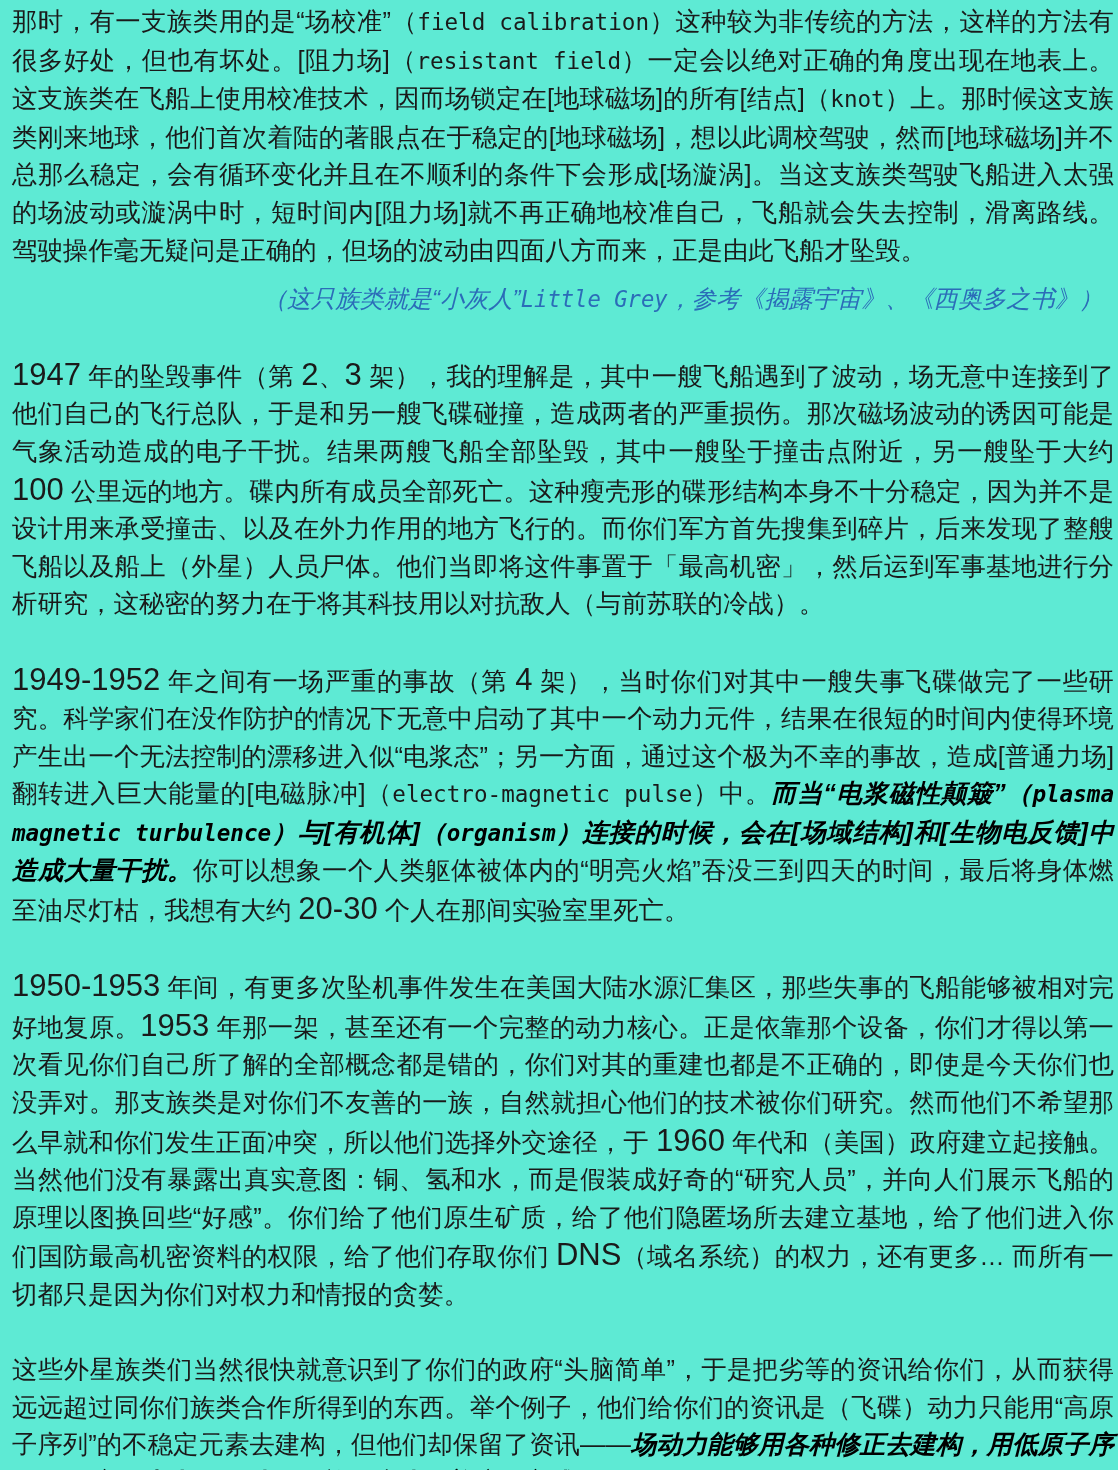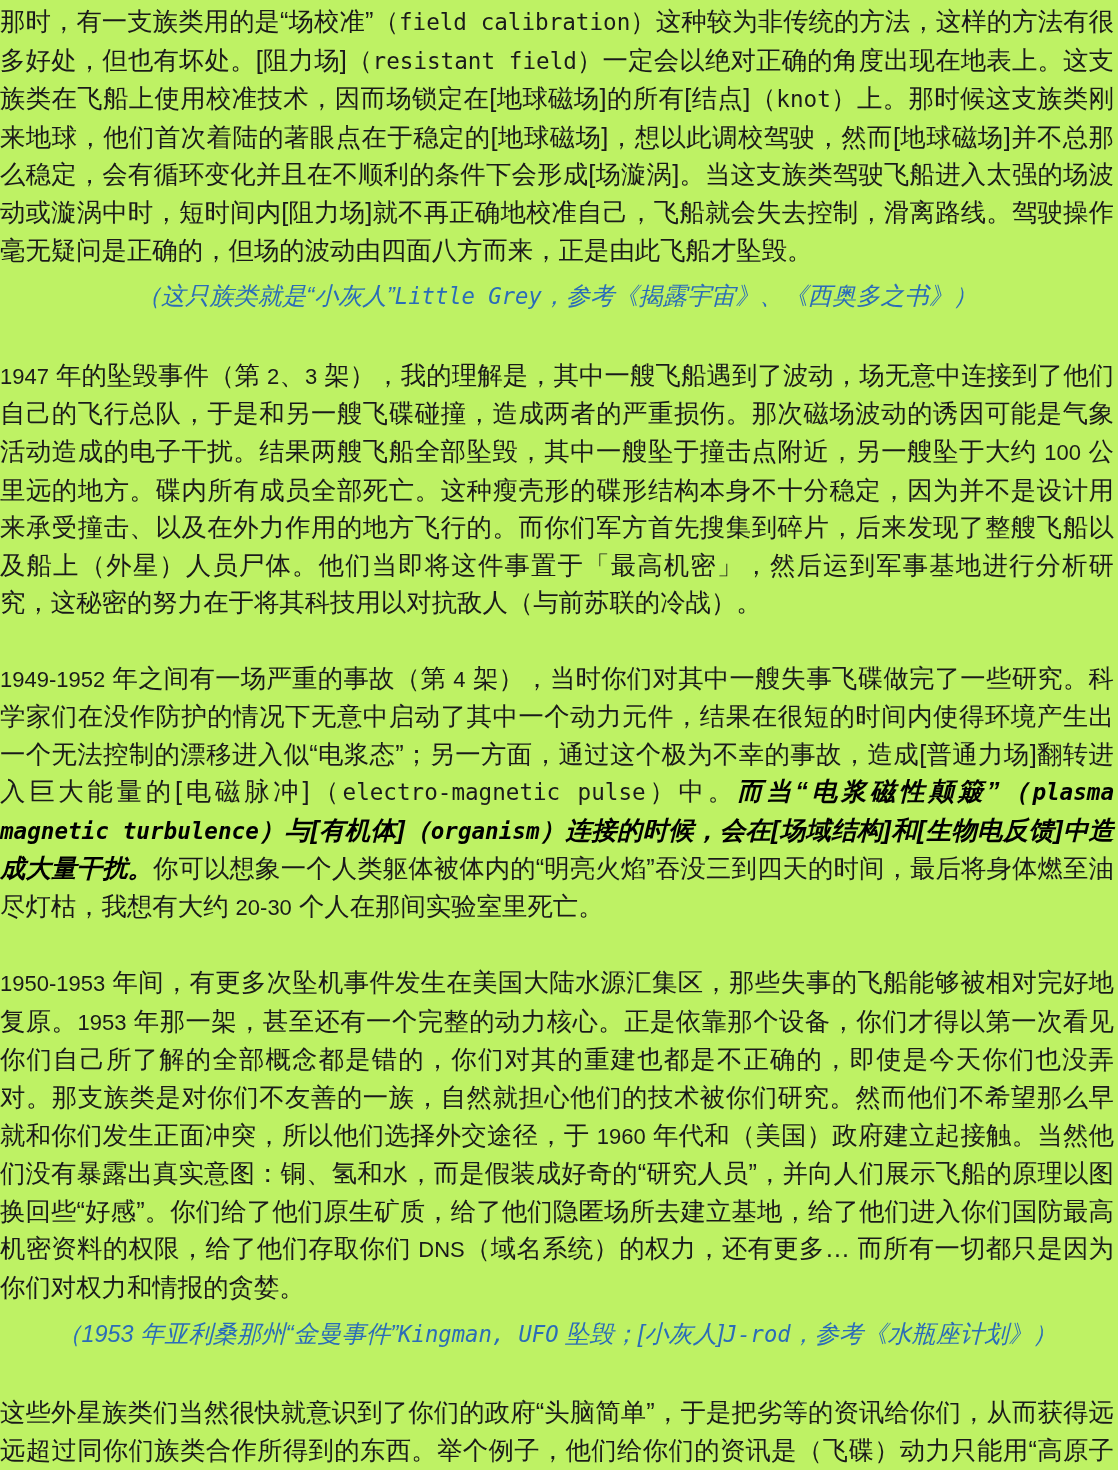--- a/index.html
+++ b/index.html
@@ -11,23 +11,23 @@
   body {
     width: 1118px;
     height: 1470px;
     overflow: hidden;
     font-family: "Liberation Sans", "DejaVu Sans", sans-serif;
     -webkit-font-smoothing: antialiased;
   }
   #page {
     width: 1118px;
     height: 1470px;
-    background: #bef264;
+    background: #5eead4;
     box-sizing: border-box;
-    padding: 0px 4px 0 0;
+    padding: 0px 4px 0 12px;
     position: relative;
   }
   .doc-body {
     padding-top: 3px;
   }
   p.para {
     margin: 0 0 0 0;
     font-size: 25.4px;
     line-height: 37.6px;
     color: #1a1a1a;
@@ -42,34 +42,34 @@
   p.para.gap-before {
     margin-top: 37.6px;
   }
   .mono {
     font-family: "DejaVu Sans Mono", "Liberation Mono", monospace;
     font-size: 22.6px;
     letter-spacing: 0px;
   }
   .num {
     font-family: "Liberation Sans", "DejaVu Sans", sans-serif;
-    font-size: 22px;
+    font-size: 31px;
   }
   b.strong, .strong {
     font-weight: 700;
     color: #000000;
     font-style: italic;
   }
   p.annot {
-    margin: 4px;
+    margin: 11px;
     font-size: 24.2px;
-    line-height: 45px;
+    line-height: 37px;
     color: #2b6cb8;
     font-style: italic;
-    text-align: center;
+    text-align: right;
     white-space: nowrap;
   }
   p.annot .mono {
     font-size: 22.2px;
     font-style: italic;
   }
   p.annot .num {
     font-size: 23.4px;
     font-style: italic;
   }
@@ -77,16 +77,15 @@
 </head>
 <body>
 
 <div id="page">
   <div class="doc-body" id="doc-body">
       <p class="para"><span>那时，有一支族类用的是“场校准”（</span><span class="mono">field calibration</span><span>）这种较为非传统的方法，这样的方法有很多好处，但也有坏处。[阻力场]（</span><span class="mono">resistant field</span><span>）一定会以绝对正确的角度出现在地表上。这支族类在飞船上使用校准技术，因而场锁定在[地球磁场]的所有[结点]（</span><span class="mono">knot</span><span>）上。那时候这支族类刚来地球，他们首次着陆的著眼点在于稳定的[地球磁场]，想以此调校驾驶，然而[地球磁场]并不总那么稳定，会有循环变化并且在不顺利的条件下会形成[场漩涡]。当这支族类驾驶飞船进入太强的场波动或漩涡中时，短时间内[阻力场]就不再正确地校准自己，飞船就会失去控制，滑离路线。驾驶操作毫无疑问是正确的，但场的波动由四面八方而来，正是由此飞船才坠毁。</span></p>
       <p class="annot"><span>（这只族类就是“小灰人”</span><span class="mono">Little Grey</span><span>，参考《揭露宇宙》、《西奥多之书》）</span></p>
       <p class="para gap-before"><span class="num">1947</span><span> 年的坠毁事件（第 </span><span class="num">2</span><span>、</span><span class="num">3</span><span> 架），我的理解是，其中一艘飞船遇到了波动，场无意中连接到了他们自己的飞行总队，于是和另一艘飞碟碰撞，造成两者的严重损伤。那次磁场波动的诱因可能是气象活动造成的电子干扰。结果两艘飞船全部坠毁，其中一艘坠于撞击点附近，另一艘坠于大约 </span><span class="num">100</span><span> 公里远的地方。碟内所有成员全部死亡。这种瘦壳形的碟形结构本身不十分稳定，因为并不是设计用来承受撞击、以及在外力作用的地方飞行的。而你们军方首先搜集到碎片，后来发现了整艘飞船以及船上（外星）人员尸体。他们当即将这件事置于「最高机密」，然后运到军事基地进行分析研究，这秘密的努力在于将其科技用以对抗敌人（与前苏联的冷战）。</span></p>
       <p class="para gap-before"><span class="num">1949-1952</span><span> 年之间有一场严重的事故（第 </span><span class="num">4</span><span> 架），当时你们对其中一艘失事飞碟做完了一些研究。科学家们在没作防护的情况下无意中启动了其中一个动力元件，结果在很短的时间内使得环境产生出一个无法控制的漂移进入似“电浆态”；另一方面，通过这个极为不幸的事故，造成[普通力场]翻转进入巨大能量的[电磁脉冲]（</span><span class="mono">electro-magnetic pulse</span><span>）中。</span><span class="strong">而当“电浆磁性颠簸”（</span><span class="strong mono">plasma magnetic turbulence</span><span class="strong">）与[有机体]（</span><span class="strong mono">organism</span><span class="strong">）连接的时候，会在[场域结构]和[生物电反馈]中造成大量干扰。</span><span>你可以想象一个人类躯体被体内的“明亮火焰”吞没三到四天的时间，最后将身体燃至油尽灯枯，我想有大约 </span><span class="num">20-30</span><span> 个人在那间实验室里死亡。</span></p>
       <p class="para gap-before"><span class="num">1950-1953</span><span> 年间，有更多次坠机事件发生在美国大陆水源汇集区，那些失事的飞船能够被相对完好地复原。</span><span class="num">1953</span><span> 年那一架，甚至还有一个完整的动力核心。正是依靠那个设备，你们才得以第一次看见你们自己所了解的全部概念都是错的，你们对其的重建也都是不正确的，即使是今天你们也没弄对。那支族类是对你们不友善的一族，自然就担心他们的技术被你们研究。然而他们不希望那么早就和你们发生正面冲突，所以他们选择外交途径，于 </span><span class="num">1960</span><span> 年代和（美国）政府建立起接触。当然他们没有暴露出真实意图：铜、氢和水，而是假装成好奇的“研究人员”，并向人们展示飞船的原理以图换回些“好感”。你们给了他们原生矿质，给了他们隐匿场所去建立基地，给了他们进入你们国防最高机密资料的权限，给了他们存取你们 </span><span class="num">DNS</span><span>（域名系统）的权力，还有更多… 而所有一切都只是因为你们对权力和情报的贪婪。</span></p>
-      <p class="annot"><span>（</span><span class="num">1953</span><span> 年亚利桑那州“金曼事件”</span><span class="mono">Kingman, UFO</span><span> 坠毁；[小灰人]</span><span class="mono">J-rod</span><span>，参考《水瓶座计划》）</span></p>
       <p class="para gap-before"><span>这些外星族类们当然很快就意识到了你们的政府“头脑简单”，于是把劣等的资讯给你们，从而获得远远超过同你们族类合作所得到的东西。举个例子，他们给你们的资讯是（飞碟）动力只能用“高原子序列”的不稳定元素去建构，但他们却保留了资讯——</span><span class="strong">场动力能够用各种修正去建构，用低原子序列的稳定元素也是可以的，并且这才是普遍的方式</span></p>
     </div>
 </div>
 
 </body></html>

